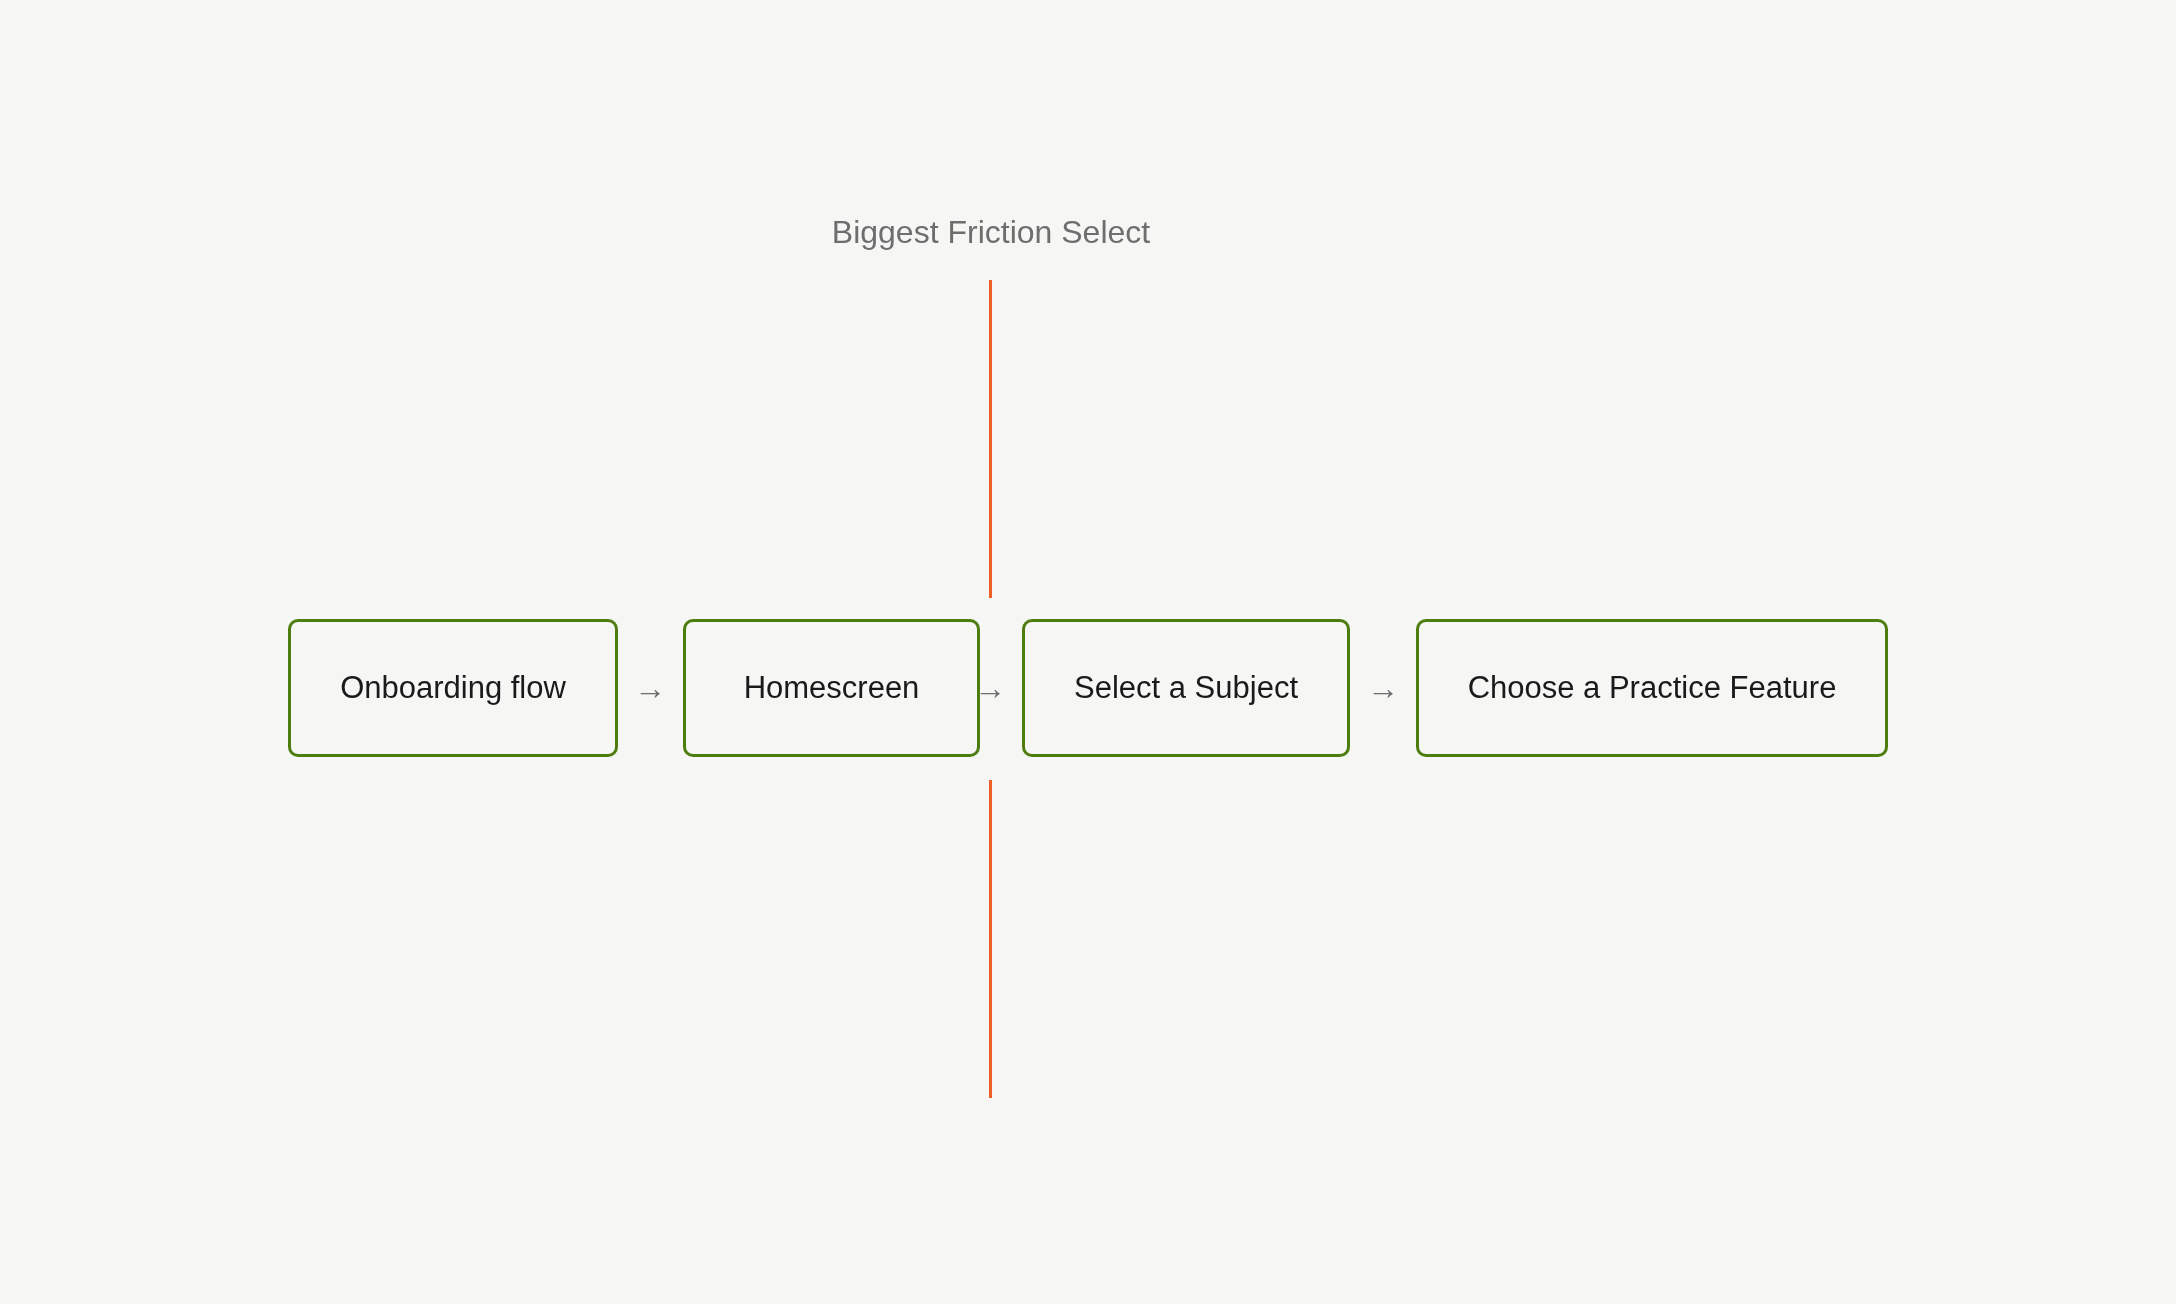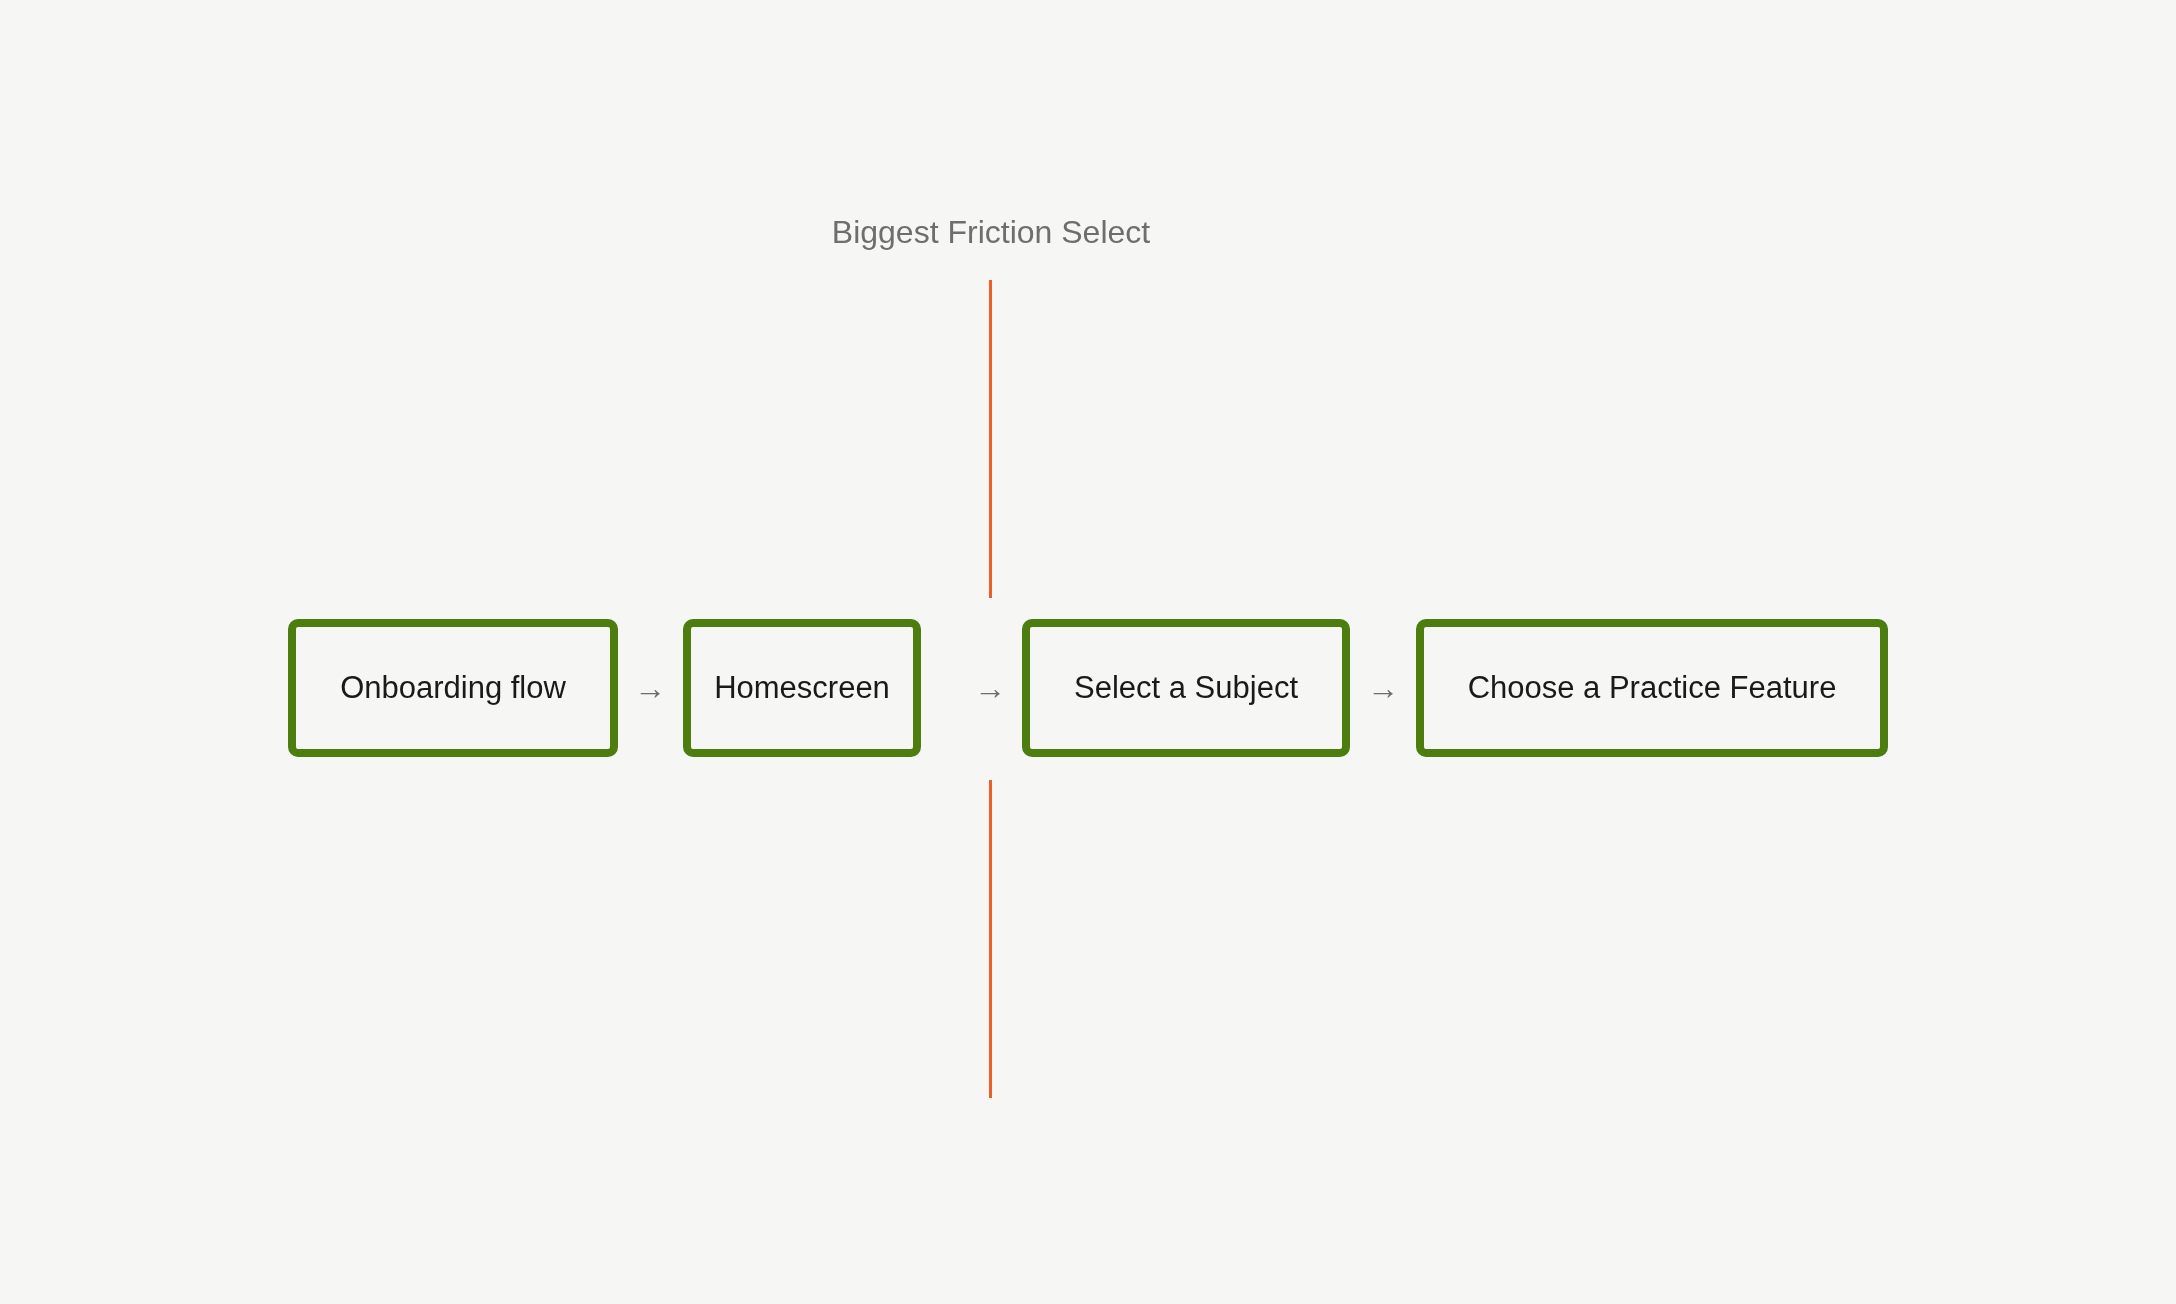--- a/index.html
+++ b/index.html
@@ -34,29 +34,29 @@
     width: 3px;
     background: #ee5f28;
   }
   .v-line-top    { top: 280px; height: 318px; }
   .v-line-bottom { top: 780px; height: 318px; }
   .node {
     position: absolute;
     top: 619px;
     height: 138px;
     box-sizing: border-box;
-    border: 8px solid #4d7c0f;
+    border: 3px solid #4d7c0f;
     border-radius: 10px;
     background: transparent;
     display: flex;
     align-items: center;
     justify-content: center;
   }
   .node-1 { left: 288px;  width: 330px; }
-  .node-2 { left: 683px;  width: 238px; }
+  .node-2 { left: 683px;  width: 297px; }
   .node-3 { left: 1022px; width: 328px; }
   .node-4 { left: 1416px; width: 472px; align-items: center; }
   .node-label {
     font-size: 31px;
     color: #1a1a1a;
     white-space: nowrap;
   }
   .arrow {
     position: absolute;
     top: 619px;

